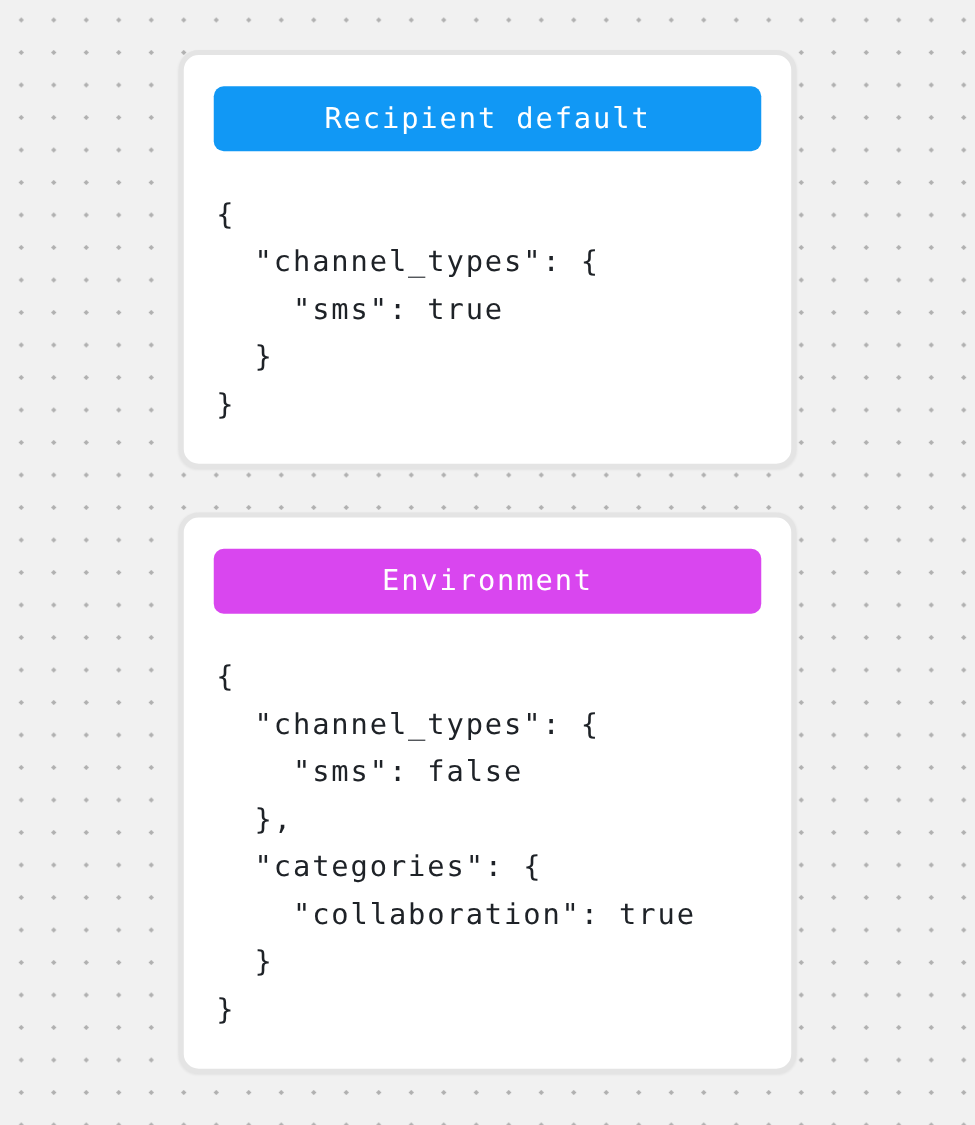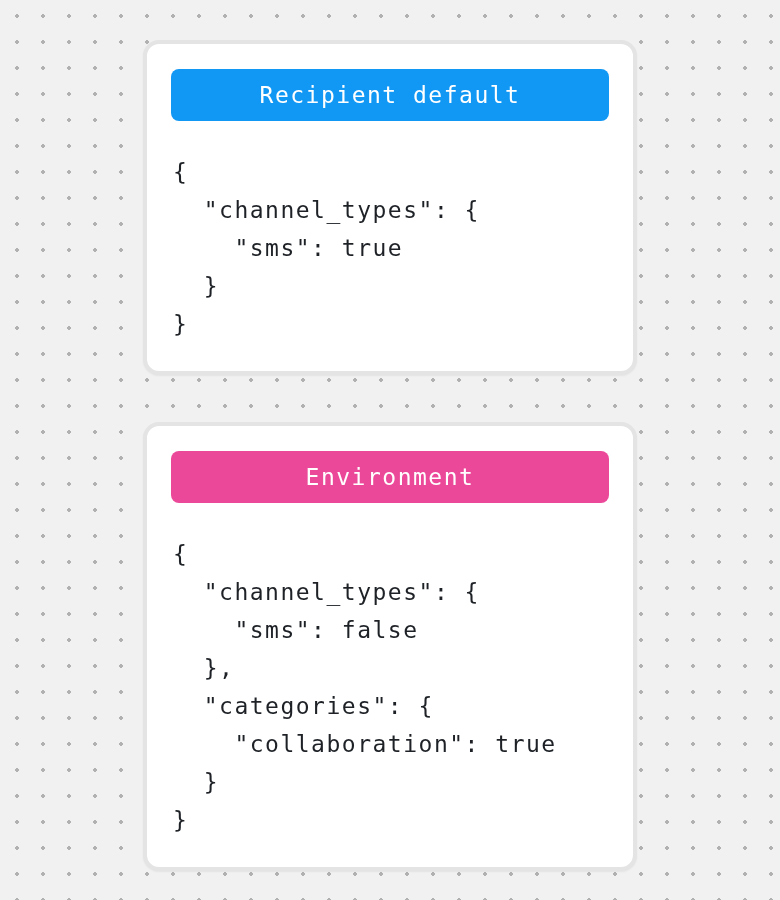--- a/index.html
+++ b/index.html
@@ -17,21 +17,21 @@
     font-family: "DejaVu Sans Mono", "Liberation Mono", monospace;
   }
   .canvas {
     width: 780px;
     height: 900px;
     box-sizing: border-box;
     padding-top: 40px;
     display: flex;
     flex-direction: column;
     align-items: center;
-    gap: 47px;
+    gap: 35px;
   }
   .card {
     box-sizing: border-box;
     width: 494px;
     background: #ffffff;
     border: 4px solid #e4e4e4;
     border-radius: 16px;
     padding: 25px 24px 28px 24px;
     box-shadow: 0 1px 2px rgba(0,0,0,0.06);
   }
@@ -68,21 +68,21 @@
   <section class="card">
     <div class="card-header" style="background-color: rgb(17, 152, 245);">Recipient default</div>
     <pre class="code">{
   "channel_types": {
     "sms": true
   }
 }</pre>
   </section>
 
   <section class="card">
-    <div class="card-header" style="background-color: #ec4899;">Environment</div>
+    <div class="card-header" style="background-color: #d946ef;">Environment</div>
     <pre class="code">{
   "channel_types": {
     "sms": false
   },
   "categories": {
     "collaboration": true
   }
 }</pre>
   </section>
 

